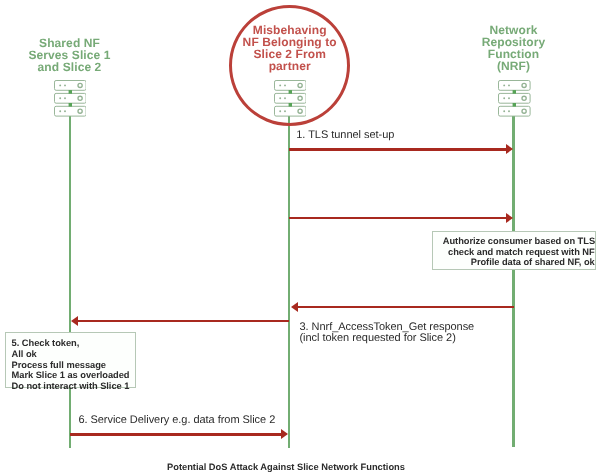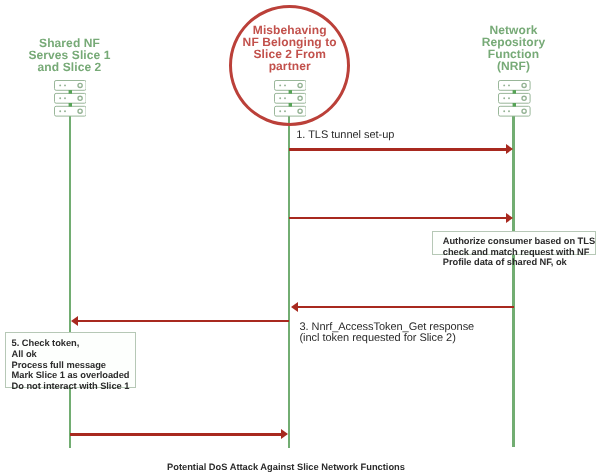--- a/index.html
+++ b/index.html
@@ -124,21 +124,21 @@
   </div>
 
   <div class="msg" style="left:296.3px;top:130.3px;">1. TLS tunnel set-up</div>
   <div class="arrowline" style="left:288.5px;top:148.4px;width:218px;"></div>
   <div class="ahead right" style="left:506.2px;top:144.3px;"></div>
 
 
   <div class="arrowline" style="left:288.5px;top:216.9px;width:218px;"></div>
   <div class="ahead right" style="left:506.2px;top:212.9px;"></div>
 
-  <div class="note" style="left:432.3px;top:230.7px;width:163.4px;height:24px;padding:4.1px 0 0 9.5px;line-height:10.8px;">
+  <div class="note" style="left:432.3px;top:230.7px;width:163.4px;height:39px;padding:4.1px 0 0 9.5px;line-height:10.8px;text-align:right;">
     <div>Authorize consumer based on TLS</div>
     <div>check and match request with NF</div>
     <div>Profile data of shared NF, ok</div>
   </div>
 
   <div class="msg" style="left:299.5px;top:279.4px;line-height:10.6px;margin-top:43px;">
     <div>3. Nnrf_AccessToken_Get response</div>
     <div>(incl token requested for Slice 2)</div>
   </div>
   <div class="arrowline" style="left:296.5px;top:305.9px;width:217.5px;"></div>
@@ -148,18 +148,19 @@
   <div class="ahead left" style="left:71.4px;top:315.5px;"></div>
 
   <div class="note" style="left:4.6px;top:332.3px;width:131.5px;height:56px;padding:4.8px 0 0 6px;line-height:10.75px;">
     <div>5. Check token,</div>
     <div>All ok</div>
     <div>Process full message</div>
     <div>Mark Slice 1 as overloaded</div>
     <div>Do not interact with Slice 1</div>
   </div>
 
+  <div class="msg" style="left:78.4px;top:414.9px;">6. Service Delivery e.g. data from Slice 2</div>
   <div class="arrowline" style="left:69.8px;top:433px;width:211.7px;"></div>
   <div class="ahead right" style="left:281.1px;top:428.9px;"></div>
 
   <div class="caption" style="left:167px;top:462px;">Potential DoS Attack Against Slice Network Functions</div>
 
 </div>
 
 </body></html>

